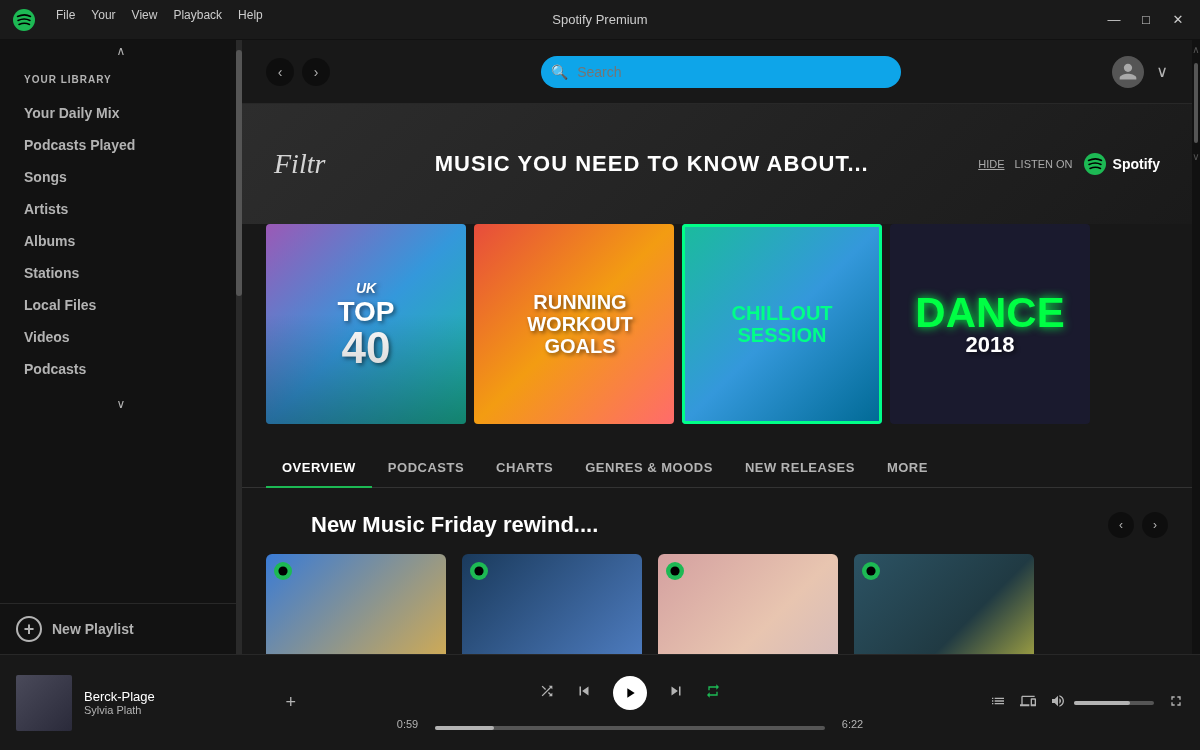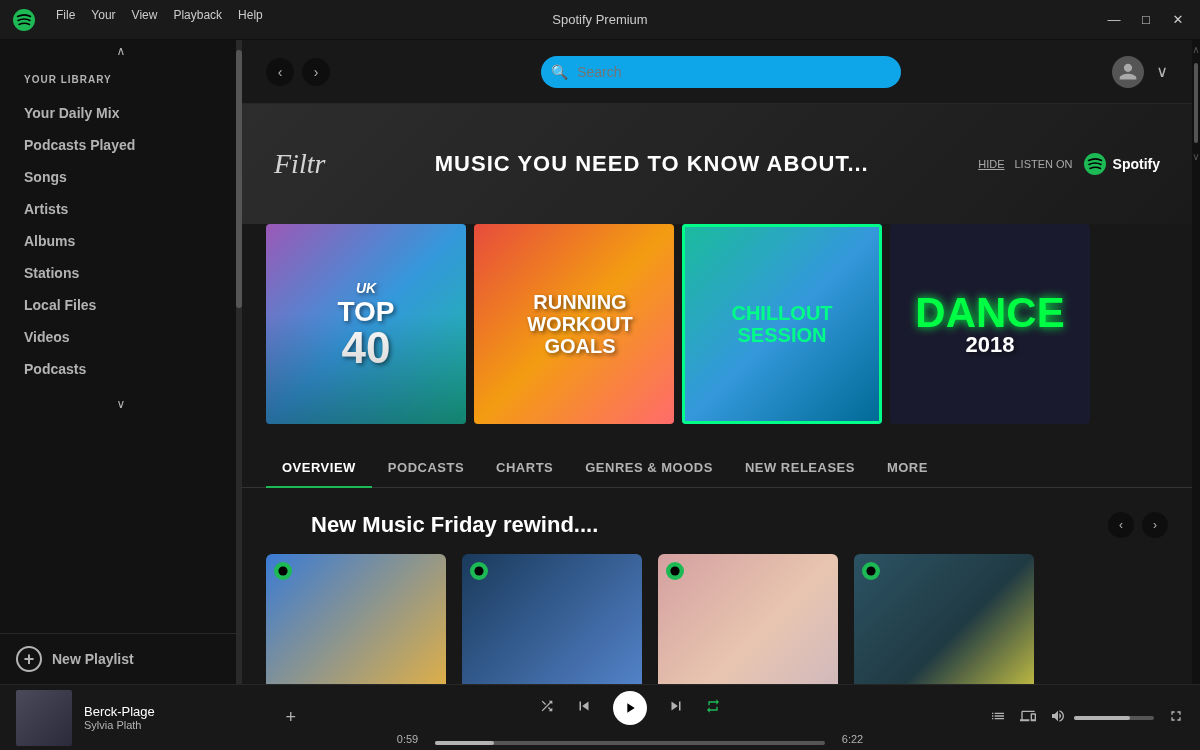--- a/index.html
+++ b/index.html
@@ -453,21 +453,21 @@
       background: #1db954;
       border-radius: 50%;
       display: inline-flex;
       align-items: center;
       justify-content: center;
       margin-bottom: 4px;
     }
 
     
     .now-playing-bar {
-      height: 66px;
+      height: 96px;
       background: #181818;
       border-top: 1px solid #282828;
       display: flex;
       align-items: center;
       padding: 0 16px;
       flex-shrink: 0;
     }
     .now-playing-left {
       display: flex;
       align-items: center;

